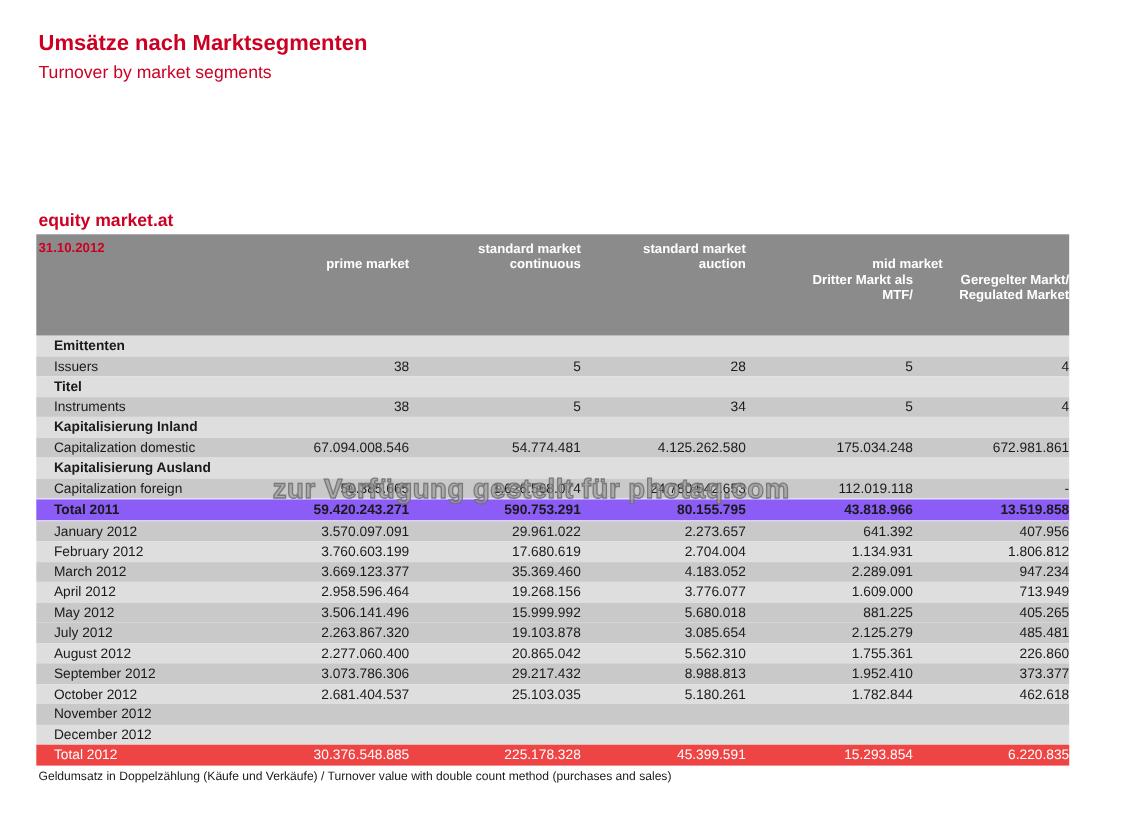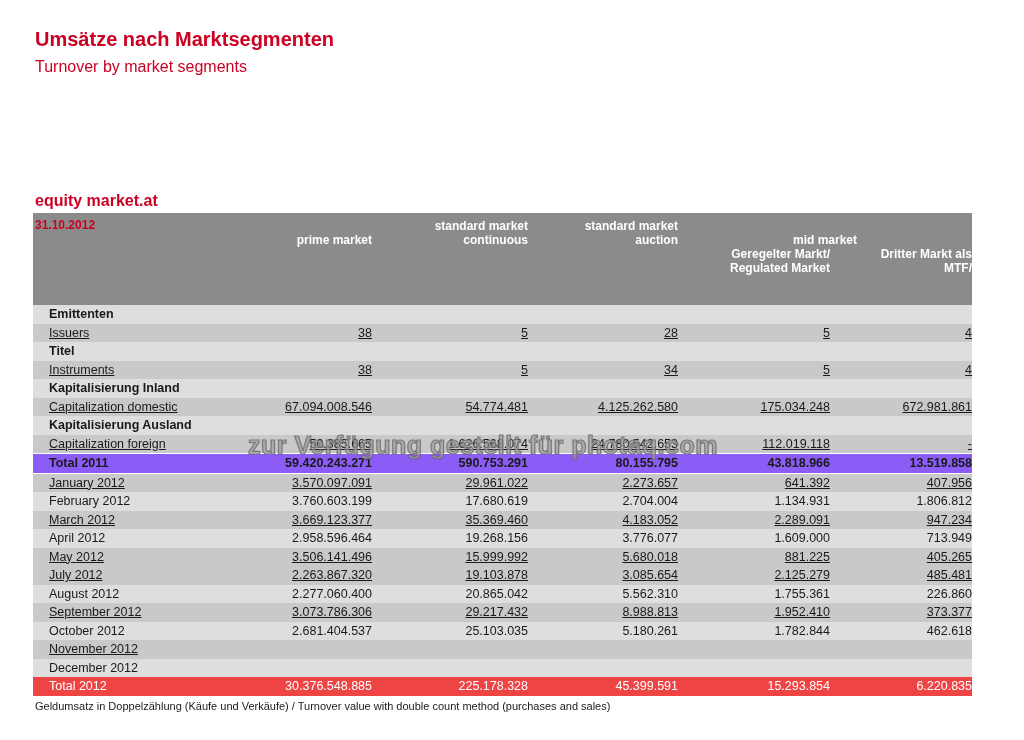--- a/index.html
+++ b/index.html
@@ -17,21 +17,21 @@
   .pad1{padding-top:20px;}
   .pad0{padding-top:6px;}
   .group-cell{display:flex;flex-direction:column;padding-top:20px;}
   .group-label{text-align:center;width:100%;}
   .subcols{display:grid;grid-template-columns:152px 142px;}
   .subcol{display:flex;flex-direction:column;align-items:flex-end;text-align:right;}
 
   .row{display:grid;grid-template-columns:218px 121px 156px 150px 152px 142px;
        height:18.5px;line-height:18.5px;}
   .row.light{background:#dedede;}
-  .row.dark{background:#c9c9c9;text-decoration:underline;}
+  .row.dark{background:#c9c9c9;}
   .row.total-light{background:#8b5cf6;border-top:1px solid #ffffff;border-bottom:1px solid #ffffff;font-weight:bold;}
   .row.total-dark{background:#ef4444;color:#ffffff;font-weight:normal;}
   .row.bold .label-cell{font-weight:bold;}
   .cell{overflow:hidden;white-space:nowrap;}
   .label-cell{padding-left:16px;}
   .num{text-align:right;}
 
   .footnote{position:absolute;left:35px;top:700px;font-size:11px;color:#1a1a1a;}
 
   .watermark{position:absolute;left:248px;top:431px;z-index:5;
@@ -63,26 +63,26 @@
         <span>continuous</span>
       </div>
       <div class="hcell pad0">
         <span>standard market</span>
         <span>auction</span>
       </div>
       <div class="group-cell">
         <div class="group-label">mid market</div>
         <div class="subcols">
           <div class="subcol">
+            <span>Dritter Markt als</span>
+            <span>MTF/</span>
+          </div>
+          <div class="subcol">
             <span>Geregelter Markt/</span>
             <span>Regulated Market</span>
-          </div>
-          <div class="subcol">
-            <span>Dritter Markt als</span>
-            <span>MTF/</span>
           </div>
         </div>
       </div>
     </div>
     <div id="tbody">
         <div class="row light bold">
           <div class="cell label-cell">Emittenten</div>
           <div class="cell num"></div>
           <div class="cell num"></div>
           <div class="cell num"></div>

